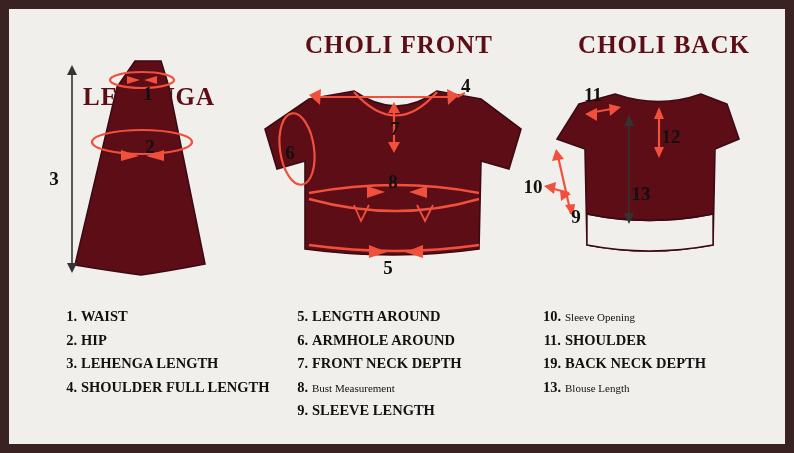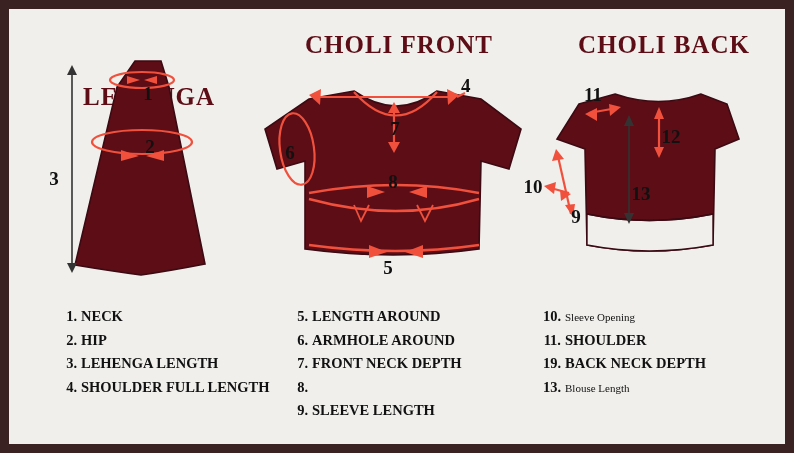--- a/index.html
+++ b/index.html
@@ -175,21 +175,21 @@
         <text class="mark-num" x="662" y="134" text-anchor="middle">12</text>
         <text class="mark-num" x="524" y="184" text-anchor="middle">10</text>
         <text class="mark-num" x="567" y="214" text-anchor="middle">9</text>
         <text class="mark-num" x="632" y="191" text-anchor="middle">13</text>
       </g>
     </svg>
 
     <div class="legend" id="legend-1">
       <div class="row">
         <span class="num">1.</span>
-        <span class="lbl">NECK</span>
+        <span class="lbl">WAIST</span>
       </div>
       <div class="row">
         <span class="num">2.</span>
         <span class="lbl">HIP</span>
       </div>
       <div class="row">
         <span class="num">3.</span>
         <span class="lbl">LEHENGA LENGTH</span>
       </div>
       <div class="row">
@@ -206,20 +206,21 @@
       <div class="row">
         <span class="num">6.</span>
         <span class="lbl">ARMHOLE AROUND</span>
       </div>
       <div class="row">
         <span class="num">7.</span>
         <span class="lbl">FRONT NECK DEPTH</span>
       </div>
       <div class="row">
         <span class="num">8.</span>
+        <span class="lbl plain">Bust Measurement</span>
       </div>
       <div class="row">
         <span class="num">9.</span>
         <span class="lbl">SLEEVE LENGTH</span>
       </div>
     </div>
 
     <div class="legend mixed" id="legend-3">
       <div class="row">
         <span class="num">10.</span>

